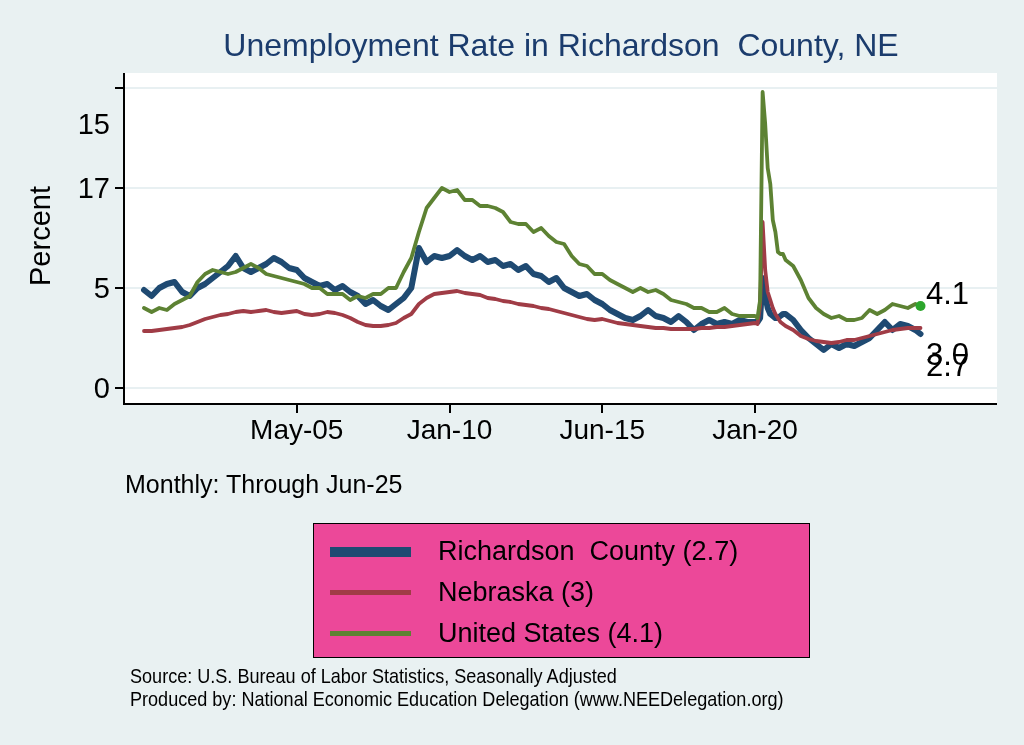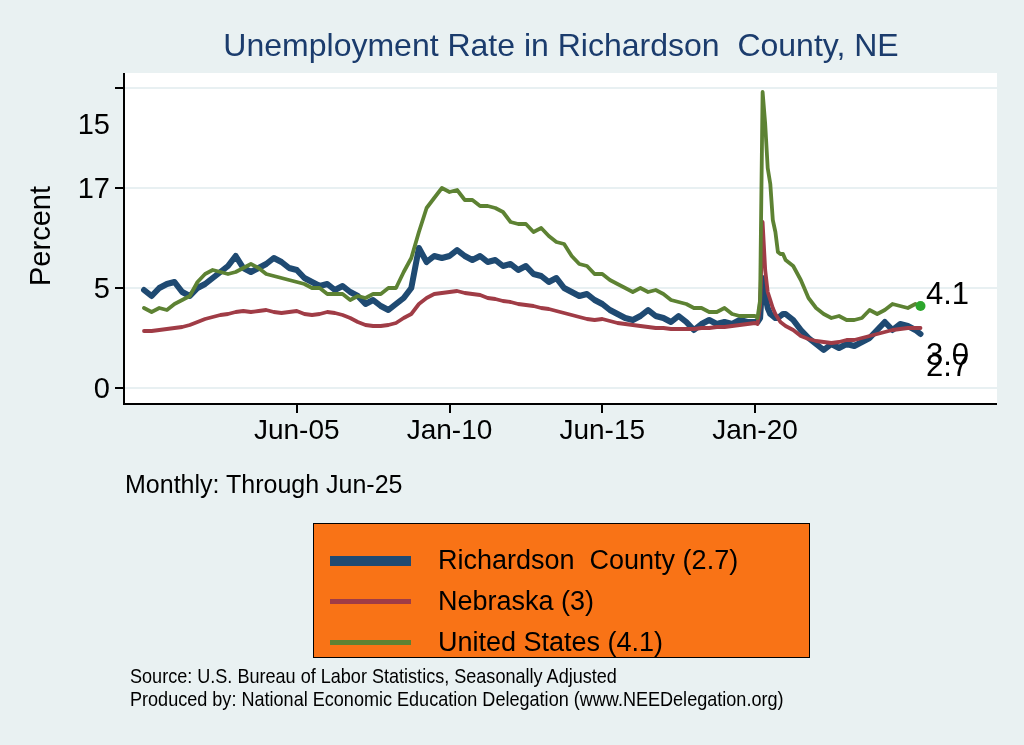--- a/index.html
+++ b/index.html
@@ -22,21 +22,21 @@
     transform:translate(-50%,-50%) rotate(-90deg);
   }
   .ytick-mark{position:absolute;left:115px;width:8px;height:2px;background:#000;}
   .ytick-label{position:absolute;left:38px;width:72px;text-align:right;font-size:29px;line-height:30px;}
   .xtick-mark{position:absolute;top:405px;width:2px;height:8px;background:#000;}
   .xtick-label{position:absolute;top:414px;width:140px;text-align:center;font-size:28px;}
   .end-label{position:absolute;left:926px;font-size:31px;line-height:33px;margin-top:6px;}
   .subtitle{position:absolute;left:125px;top:470px;width:872px;font-size:25px;}
   .legend{
     position:absolute;left:313px;top:523px;width:497px;height:135px;
-    background:#f97316;border:1px solid #000;box-sizing:border-box;padding-top:16px;
+    background:#ec4899;border:1px solid #000;box-sizing:border-box;padding-top:7px;
   }
   .legend-row{display:flex;align-items:center;height:41px;padding-left:16px;}
   .legend-swatch{width:81px;flex:none;margin-right:27px;}
   .legend-label{font-size:27px;white-space:pre;}
   .footer-line{
     position:absolute;left:130px;font-size:21px;line-height:23px;white-space:nowrap;
     transform:scaleX(0.86);transform-origin:0 50%;
   }
   .footer-line.l1{top:664px;}
   .footer-line.l2{top:687px;}
@@ -70,21 +70,21 @@
       <div class="ytick-label" style="top: 373px;">0</div>
       <div class="ytick-mark" style="top: 287px;"></div>
       <div class="ytick-label" style="top: 273px;">5</div>
       <div class="ytick-mark" style="top: 187px;"></div>
       <div class="ytick-label" style="top: 173px;">17</div>
       <div class="ytick-mark" style="top: 87px;"></div>
       <div class="ytick-label" style="top: 85px; margin-top: 24px;">15</div>
     </div>
   <div id="xticks">
       <div class="xtick-mark" style="left: 295.75px;"></div>
-      <div class="xtick-label" style="left: 226.75px;">Jun-05</div>
+      <div class="xtick-label" style="left: 226.75px;">May-05</div>
       <div class="xtick-mark" style="left: 448.5px;"></div>
       <div class="xtick-label" style="left: 379.5px;">Jan-10</div>
       <div class="xtick-mark" style="left: 601.25px;"></div>
       <div class="xtick-label" style="left: 532.25px;">Jun-15</div>
       <div class="xtick-mark" style="left: 754px;"></div>
       <div class="xtick-label" style="left: 685px;">Jan-20</div>
     </div>
 
   <div class="end-label" style="top:271px;">4.1</div>
   <div class="end-label" style="top:332px;">3.0</div>

